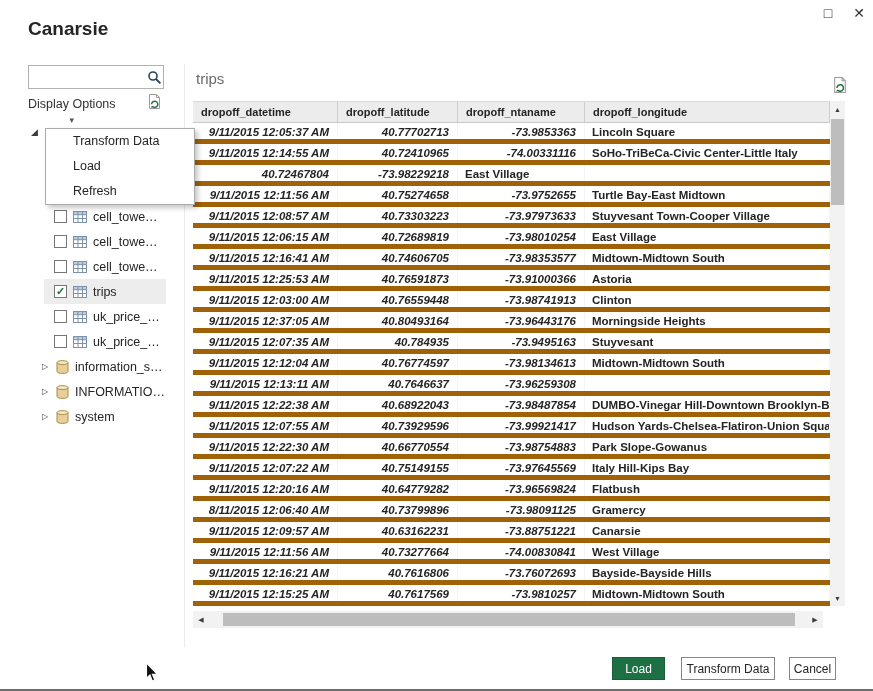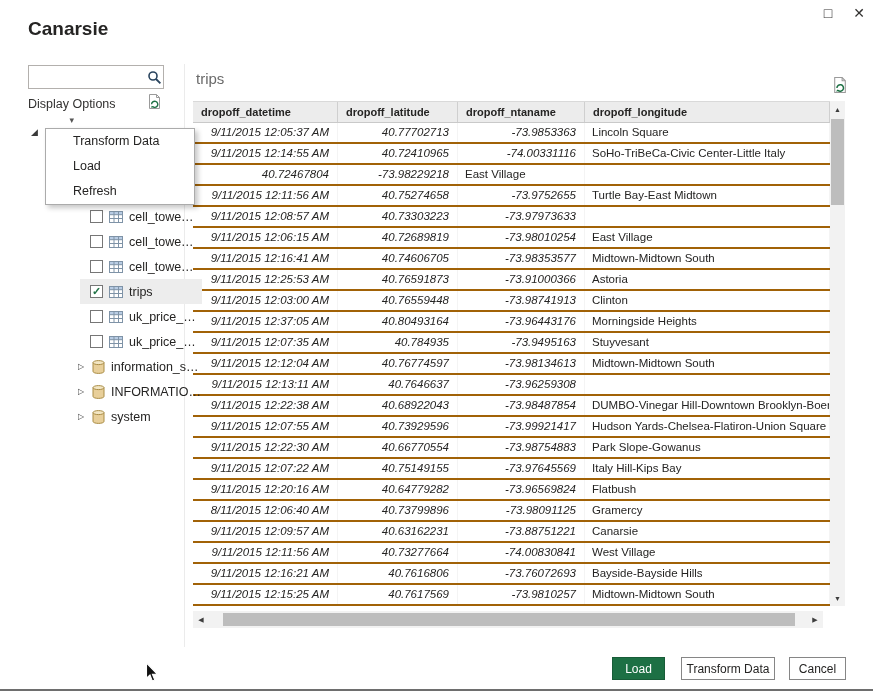--- a/index.html
+++ b/index.html
@@ -17,40 +17,40 @@
     font-family:"Liberation Sans",sans-serif;}
   .search-icon{width:18px;display:flex;align-items:center;justify-content:center;}
   .display-options{position:absolute;left:28px;top:97px;font-size:12.5px;color:#323130;display:flex;gap:4px;align-items:center;flex-direction:column;}
   .caret{font-size:9px;color:#555;}
   .refresh-icon{position:absolute;display:inline-flex;}
   .sidebar-refresh{left:146px;top:93px;}
   .preview-refresh{left:831px;top:76px;}
   .divider{position:absolute;left:184px;top:64px;width:1px;height:583px;background:#ebebeb;}
 
   .root-arrow{position:absolute;left:31px;top:127px;font-size:9px;color:#3a3a3a;}
-  .tree-row{position:absolute;height:25px;display:flex;align-items:center;gap:6px;font-size:12.5px;color:#252423;cursor:default;margin-left:36px;}
+  .tree-row{position:absolute;height:25px;display:flex;align-items:center;gap:6px;font-size:12.5px;color:#252423;cursor:default;}
   .checkbox{width:13px;height:13px;border:1px solid #767676;background:#fff;margin-left:10px;flex:0 0 auto;
     display:flex;align-items:center;justify-content:center;font-size:11px;font-weight:bold;box-sizing:border-box;overflow:visible;}
   .tree-table-icon,.tree-db-icon{display:inline-flex;flex:0 0 auto;}
   .tree-label{white-space:nowrap;overflow:hidden;}
   .folder-arrow{width:10px;font-size:8px;color:#424242;flex:0 0 auto;text-align:center;}
 
   .context-menu{position:absolute;left:45px;top:128px;width:148px;background:#fff;border:1px solid #ababab;
     box-shadow:3px 3px 5px rgba(0,0,0,0.22);z-index:10;}
   .menu-item{height:25px;line-height:25px;padding-left:27px;font-size:12.5px;color:#252423;cursor:default;}
 
   
   .preview-title{position:absolute;left:196px;top:70px;font-size:15px;color:#6a6a6a;}
   .grid-header{position:absolute;left:193px;top:101px;width:637px;height:22px;display:grid;
     grid-template-columns:145px 120px 127px 1fr;background:#ececec;border-top:1px solid #d9d9d9;
     border-bottom:1px solid #c9c9c9;box-sizing:border-box;}
   .hcell{border-right:1px solid #cfcfcf;padding:4px 6px 0 8px;font-size:11px;font-weight:bold;color:#252423;
     overflow:hidden;white-space:nowrap;box-sizing:border-box;}
   .grid-body{position:absolute;left:193px;top:123px;width:637px;}
-  .grid-row{display:grid;grid-template-columns:145px 120px 127px 1fr;height:21px;border-bottom:2px solid #a16207;box-sizing:border-box;}
+  .grid-row{display:grid;grid-template-columns:145px 120px 127px 1fr;height:21px;border-bottom:5px solid #a16207;box-sizing:border-box;font-weight:bold;}
   .cell{font-size:11.5px;color:#252423;padding:3px 8px 0 6px;overflow:hidden;white-space:nowrap;
     box-sizing:border-box;border-right:1px solid #f4f4f4;}
   .cell.num{font-style:italic;text-align:right;}
   .cell.text{text-align:left;padding-left:7px;}
 
   
   .vscrollbar{position:absolute;left:830px;top:101px;width:15px;height:505px;background:#f2f2f2;}
   .vs-arrow{position:absolute;left:0;width:15px;height:16px;font-size:7px;color:#3d3d3d;display:flex;align-items:center;justify-content:center;}
   .vs-arrow.up{top:0;}
   .vs-arrow.down{bottom:0;}
@@ -60,21 +60,21 @@
   .hs-arrow.left{left:0;}
   .hs-arrow.right{right:0;}
   .hs-thumb{position:absolute;left:30px;top:2px;width:572px;height:13px;background:#bdbdbd;}
 
   
   .btn{position:absolute;top:657px;height:23px;font-size:12px;font-family:"Liberation Sans",sans-serif;
     padding:0;cursor:default;}
   .btn.load{left:612px;width:53px;color:#fff;border:1px solid #185c38;}
   .btn.secondary{background:#fff;border:1px solid #868686;color:#252423;}
   .btn.transform{left:681px;width:94px;}
-  .btn.cancel{left:789px;width:57px;}
+  .btn.cancel{left:789px;width:47px;}
 
   .cursor{position:absolute;left:145px;top:662px;}
 </style>
 </head>
 <body>
 
 <div class="dialog">
   <div class="title">Canarsie</div>
   <div class="win-btn maximize">□</div>
   <div class="win-btn close">✕</div>
@@ -150,20 +150,21 @@
       <div class="grid-row">
         <div class="cell num">9/11/2015 12:11:56 AM</div>
         <div class="cell num">40.75274658</div>
         <div class="cell num">-73.9752655</div>
         <div class="cell text">Turtle Bay-East Midtown</div>
       </div>
       <div class="grid-row">
         <div class="cell num">9/11/2015 12:08:57 AM</div>
         <div class="cell num">40.73303223</div>
         <div class="cell num">-73.97973633</div>
+        <div class="cell text">Stuyvesant Town-Cooper Village</div>
       </div>
       <div class="grid-row">
         <div class="cell num">9/11/2015 12:06:15 AM</div>
         <div class="cell num">40.72689819</div>
         <div class="cell num">-73.98010254</div>
         <div class="cell text">East Village</div>
       </div>
       <div class="grid-row">
         <div class="cell num">9/11/2015 12:16:41 AM</div>
         <div class="cell num">40.74606705</div>

